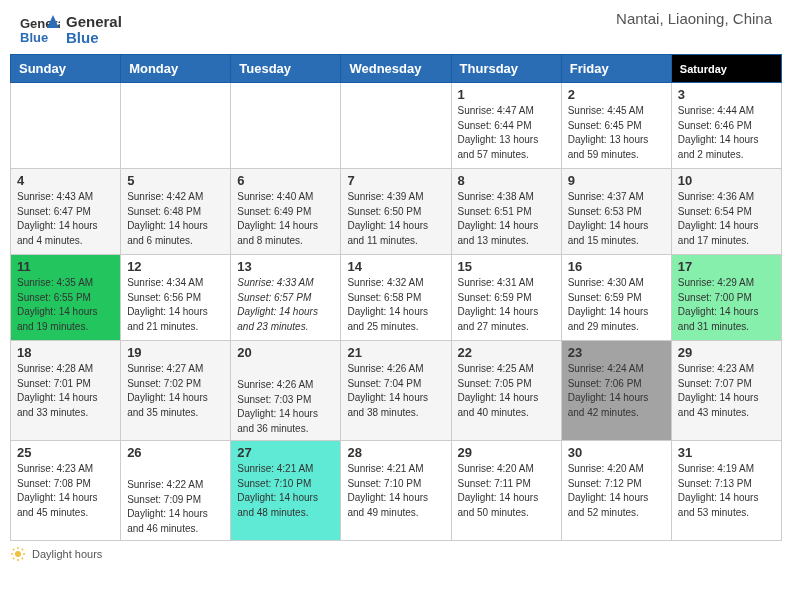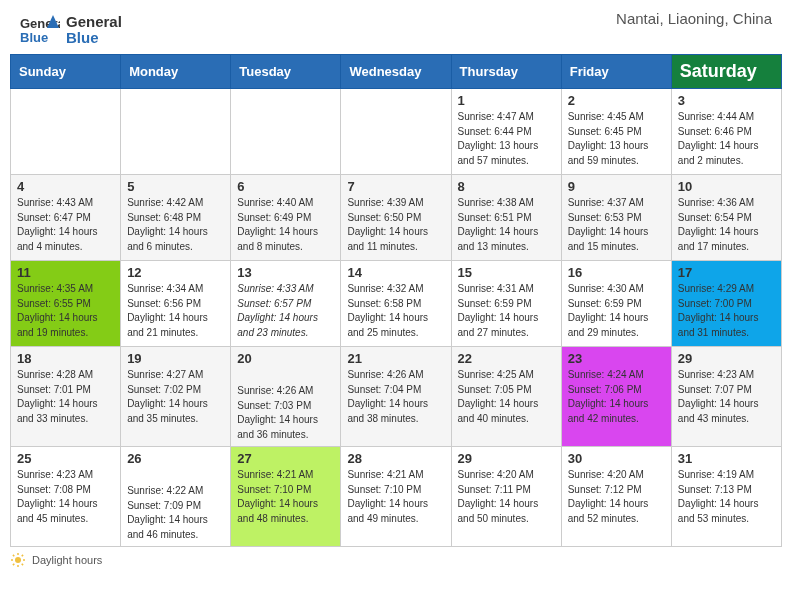--- a/index.html
+++ b/index.html
@@ -32,21 +32,21 @@
 
 <table style="border-collapse:collapse; width:calc(100% - 20px); margin:0 10px;">
   <thead>
     <tr>
       <th style="background:#2a6db5;color:#fff;text-align:left;padding:6px 8px;font-size:13px;border:1px solid #1a5da5;">Sunday</th>
       <th style="background:#2a6db5;color:#fff;text-align:left;padding:6px 8px;font-size:13px;border:1px solid #1a5da5;">Monday</th>
       <th style="background:#2a6db5;color:#fff;text-align:left;padding:6px 8px;font-size:13px;border:1px solid #1a5da5;">Tuesday</th>
       <th style="background:#2a6db5;color:#fff;text-align:left;padding:6px 8px;font-size:13px;border:1px solid #1a5da5;">Wednesday</th>
       <th style="background:#2a6db5;color:#fff;text-align:left;padding:6px 8px;font-size:13px;border:1px solid #1a5da5;">Thursday</th>
       <th style="background:#2a6db5;color:#fff;text-align:left;padding:6px 8px;font-size:13px;border:1px solid #1a5da5;">Friday</th>
-      <th style="background:#15803d;color:#fff;text-align:left;padding:6px 8px;font-size:18px;border:1px solid #1a5da5;">Saturday</th>
+      <th style="background:#000000;color:#fff;text-align:left;padding:6px 8px;font-size:11px;border:1px solid #1a5da5;">Saturday</th>
     </tr>
   </thead>
   <tbody id="calendar-body">
   <tr>
         <td style="border: 1px solid rgb(204, 204, 204); vertical-align: top; padding: 4px 6px; font-size: 10px; color: rgb(51, 51, 51); width: 110px; height: 86px; background: rgb(255, 255, 255);"></td>
         <td style="border: 1px solid rgb(204, 204, 204); vertical-align: top; padding: 4px 6px; font-size: 10px; color: rgb(51, 51, 51); width: 110px; height: 86px; background: rgb(255, 255, 255);"></td>
         <td style="border: 1px solid rgb(204, 204, 204); vertical-align: top; padding: 4px 6px; font-size: 10px; color: rgb(51, 51, 51); width: 110px; height: 86px; background: rgb(255, 255, 255);"></td>
         <td style="border: 1px solid rgb(204, 204, 204); vertical-align: top; padding: 4px 6px; font-size: 10px; color: rgb(51, 51, 51); width: 110px; height: 86px; background: rgb(255, 255, 255);"></td>
         <td style="border: 1px solid rgb(204, 204, 204); vertical-align: top; padding: 4px 6px; font-size: 10px; color: rgb(51, 51, 51); width: 110px; height: 86px; background: rgb(255, 255, 255);">
           <span style="font-size: 13px; font-weight: bold; display: block; margin-bottom: 2px;">1</span>
@@ -85,21 +85,21 @@
         <td style="border: 1px solid rgb(204, 204, 204); vertical-align: top; padding: 4px 6px; font-size: 10px; color: rgb(51, 51, 51); width: 110px; height: 86px; background: rgb(245, 245, 245);">
           <span style="font-size: 13px; font-weight: bold; display: block; margin-bottom: 2px;">9</span>
           <div style="line-height: 1.45; font-size: 10px;">Sunrise: 4:37 AM<br>Sunset: 6:53 PM<br>Daylight: 14 hours and 15 minutes.</div>
         </td>
         <td style="border: 1px solid rgb(204, 204, 204); vertical-align: top; padding: 4px 6px; font-size: 10px; color: rgb(51, 51, 51); width: 110px; height: 86px; background: rgb(245, 245, 245);">
           <span style="font-size: 13px; font-weight: bold; display: block; margin-bottom: 2px;">10</span>
           <div style="line-height: 1.45; font-size: 10px;">Sunrise: 4:36 AM<br>Sunset: 6:54 PM<br>Daylight: 14 hours and 17 minutes.</div>
         </td>
       </tr>
       <tr>
-        <td style="border: 1px solid rgb(204, 204, 204); vertical-align: top; padding: 4px 6px; font-size: 10px; color: rgb(51, 51, 51); width: 110px; height: 86px; background: #84cc16;">
+        <td style="border: 1px solid rgb(204, 204, 204); vertical-align: top; padding: 4px 6px; font-size: 10px; color: rgb(51, 51, 51); width: 110px; height: 86px; background: #22c55e;">
           <span style="font-size: 13px; font-weight: bold; display: block; margin-bottom: 2px;">11</span>
           <div style="line-height: 1.45; font-size: 10px;">Sunrise: 4:35 AM<br>Sunset: 6:55 PM<br>Daylight: 14 hours and 19 minutes.</div>
         </td>
         <td style="border: 1px solid rgb(204, 204, 204); vertical-align: top; padding: 4px 6px; font-size: 10px; color: rgb(51, 51, 51); width: 110px; height: 86px; background: rgb(255, 255, 255);">
           <span style="font-size: 13px; font-weight: bold; display: block; margin-bottom: 2px;">12</span>
           <div style="line-height: 1.45; font-size: 10px;">Sunrise: 4:34 AM<br>Sunset: 6:56 PM<br>Daylight: 14 hours and 21 minutes.</div>
         </td>
         <td style="border: 1px solid rgb(204, 204, 204); vertical-align: top; padding: 4px 6px; font-size: 10px; color: rgb(51, 51, 51); width: 110px; height: 86px; background: rgb(255, 255, 255);">
           <span style="font-size: 13px; font-weight: bold; display: block; margin-bottom: 2px;">13</span>
           <div style="line-height: 1.45; font-size: 10px; font-style: italic;">Sunrise: 4:33 AM<br>Sunset: 6:57 PM<br>Daylight: 14 hours and 23 minutes.</div>
@@ -109,21 +109,21 @@
           <div style="line-height: 1.45; font-size: 10px;">Sunrise: 4:32 AM<br>Sunset: 6:58 PM<br>Daylight: 14 hours and 25 minutes.</div>
         </td>
         <td style="border: 1px solid rgb(204, 204, 204); vertical-align: top; padding: 4px 6px; font-size: 10px; color: rgb(51, 51, 51); width: 110px; height: 86px; background: rgb(255, 255, 255);">
           <span style="font-size: 13px; font-weight: bold; display: block; margin-bottom: 2px;">15</span>
           <div style="line-height: 1.45; font-size: 10px;">Sunrise: 4:31 AM<br>Sunset: 6:59 PM<br>Daylight: 14 hours and 27 minutes.</div>
         </td>
         <td style="border: 1px solid rgb(204, 204, 204); vertical-align: top; padding: 4px 6px; font-size: 10px; color: rgb(51, 51, 51); width: 110px; height: 86px; background: rgb(255, 255, 255);">
           <span style="font-size: 13px; font-weight: bold; display: block; margin-bottom: 2px;">16</span>
           <div style="line-height: 1.45; font-size: 10px;">Sunrise: 4:30 AM<br>Sunset: 6:59 PM<br>Daylight: 14 hours and 29 minutes.</div>
         </td>
-        <td style="border: 1px solid rgb(204, 204, 204); vertical-align: top; padding: 4px 6px; font-size: 10px; color: rgb(51, 51, 51); width: 110px; height: 86px; background: #0ea5e9;">
+        <td style="border: 1px solid rgb(204, 204, 204); vertical-align: top; padding: 4px 6px; font-size: 10px; color: rgb(51, 51, 51); width: 110px; height: 86px; background: #86efac;">
           <span style="font-size: 13px; font-weight: bold; display: block; margin-bottom: 2px;">17</span>
           <div style="line-height: 1.45; font-size: 10px;">Sunrise: 4:29 AM<br>Sunset: 7:00 PM<br>Daylight: 14 hours and 31 minutes.</div>
         </td>
       </tr>
       <tr>
         <td style="border: 1px solid rgb(204, 204, 204); vertical-align: top; padding: 4px 6px; font-size: 10px; color: rgb(51, 51, 51); width: 110px; height: 86px; background: rgb(245, 245, 245);">
           <span style="font-size: 13px; font-weight: bold; display: block; margin-bottom: 2px;">18</span>
           <div style="line-height: 1.45; font-size: 10px;">Sunrise: 4:28 AM<br>Sunset: 7:01 PM<br>Daylight: 14 hours and 33 minutes.</div>
         </td>
         <td style="border: 1px solid rgb(204, 204, 204); vertical-align: top; padding: 4px 6px; font-size: 10px; color: rgb(51, 51, 51); width: 110px; height: 86px; background: rgb(245, 245, 245);">
@@ -135,39 +135,39 @@
           <div style="line-height: 1.45; font-size: 10px;">Sunrise: 4:26 AM<br>Sunset: 7:03 PM<br>Daylight: 14 hours and 36 minutes.</div>
         </td>
         <td style="border: 1px solid rgb(204, 204, 204); vertical-align: top; padding: 4px 6px; font-size: 10px; color: rgb(51, 51, 51); width: 110px; height: 86px; background: rgb(245, 245, 245);">
           <span style="font-size: 13px; font-weight: bold; display: block; margin-bottom: 2px;">21</span>
           <div style="line-height: 1.45; font-size: 10px;">Sunrise: 4:26 AM<br>Sunset: 7:04 PM<br>Daylight: 14 hours and 38 minutes.</div>
         </td>
         <td style="border: 1px solid rgb(204, 204, 204); vertical-align: top; padding: 4px 6px; font-size: 10px; color: rgb(51, 51, 51); width: 110px; height: 86px; background: rgb(245, 245, 245);">
           <span style="font-size: 13px; font-weight: bold; display: block; margin-bottom: 2px;">22</span>
           <div style="line-height: 1.45; font-size: 10px;">Sunrise: 4:25 AM<br>Sunset: 7:05 PM<br>Daylight: 14 hours and 40 minutes.</div>
         </td>
-        <td style="border: 1px solid rgb(204, 204, 204); vertical-align: top; padding: 4px 6px; font-size: 10px; color: rgb(51, 51, 51); width: 110px; height: 86px; background: #d946ef;">
+        <td style="border: 1px solid rgb(204, 204, 204); vertical-align: top; padding: 4px 6px; font-size: 10px; color: rgb(51, 51, 51); width: 110px; height: 86px; background: #a3a3a3;">
           <span style="font-size: 13px; font-weight: bold; display: block; margin-bottom: 2px;">23</span>
           <div style="line-height: 1.45; font-size: 10px;">Sunrise: 4:24 AM<br>Sunset: 7:06 PM<br>Daylight: 14 hours and 42 minutes.</div>
         </td>
         <td style="border: 1px solid rgb(204, 204, 204); vertical-align: top; padding: 4px 6px; font-size: 10px; color: rgb(51, 51, 51); width: 110px; height: 86px; background: rgb(245, 245, 245);">
           <span style="font-size: 13px; font-weight: bold; display: block; margin-bottom: 2px;">29</span>
           <div style="line-height: 1.45; font-size: 10px;">Sunrise: 4:23 AM<br>Sunset: 7:07 PM<br>Daylight: 14 hours and 43 minutes.</div>
         </td>
       </tr>
       <tr>
         <td style="border: 1px solid rgb(204, 204, 204); vertical-align: top; padding: 4px 6px; font-size: 10px; color: rgb(51, 51, 51); width: 110px; height: 86px; background: rgb(255, 255, 255);">
           <span style="font-size: 13px; font-weight: bold; display: block; margin-bottom: 2px;">25</span>
           <div style="line-height: 1.45; font-size: 10px;">Sunrise: 4:23 AM<br>Sunset: 7:08 PM<br>Daylight: 14 hours and 45 minutes.</div>
         </td>
         <td style="border: 1px solid rgb(204, 204, 204); vertical-align: top; padding: 4px 6px; font-size: 10px; color: rgb(51, 51, 51); width: 110px; height: 86px; background: rgb(255, 255, 255);">
           <span style="font-size: 13px; font-weight: bold; display: block; margin-bottom: 18px;">26</span>
           <div style="line-height: 1.45; font-size: 10px;">Sunrise: 4:22 AM<br>Sunset: 7:09 PM<br>Daylight: 14 hours and 46 minutes.</div>
         </td>
-        <td style="border: 1px solid rgb(204, 204, 204); vertical-align: top; padding: 4px 6px; font-size: 10px; color: rgb(51, 51, 51); width: 110px; height: 86px; background: #bef264;">
+        <td style="border: 1px solid rgb(204, 204, 204); vertical-align: top; padding: 4px 6px; font-size: 10px; color: rgb(51, 51, 51); width: 110px; height: 86px; background: #5eead4;">
           <span style="font-size: 13px; font-weight: bold; display: block; margin-bottom: 2px;">27</span>
           <div style="line-height: 1.45; font-size: 10px;">Sunrise: 4:21 AM<br>Sunset: 7:10 PM<br>Daylight: 14 hours and 48 minutes.</div>
         </td>
         <td style="border: 1px solid rgb(204, 204, 204); vertical-align: top; padding: 4px 6px; font-size: 10px; color: rgb(51, 51, 51); width: 110px; height: 86px; background: rgb(255, 255, 255);">
           <span style="font-size: 13px; font-weight: bold; display: block; margin-bottom: 2px;">28</span>
           <div style="line-height: 1.45; font-size: 10px;">Sunrise: 4:21 AM<br>Sunset: 7:10 PM<br>Daylight: 14 hours and 49 minutes.</div>
         </td>
         <td style="border: 1px solid rgb(204, 204, 204); vertical-align: top; padding: 4px 6px; font-size: 10px; color: rgb(51, 51, 51); width: 110px; height: 86px; background: rgb(255, 255, 255);">
           <span style="font-size: 13px; font-weight: bold; display: block; margin-bottom: 2px;">29</span>
           <div style="line-height: 1.45; font-size: 10px;">Sunrise: 4:20 AM<br>Sunset: 7:11 PM<br>Daylight: 14 hours and 50 minutes.</div>

